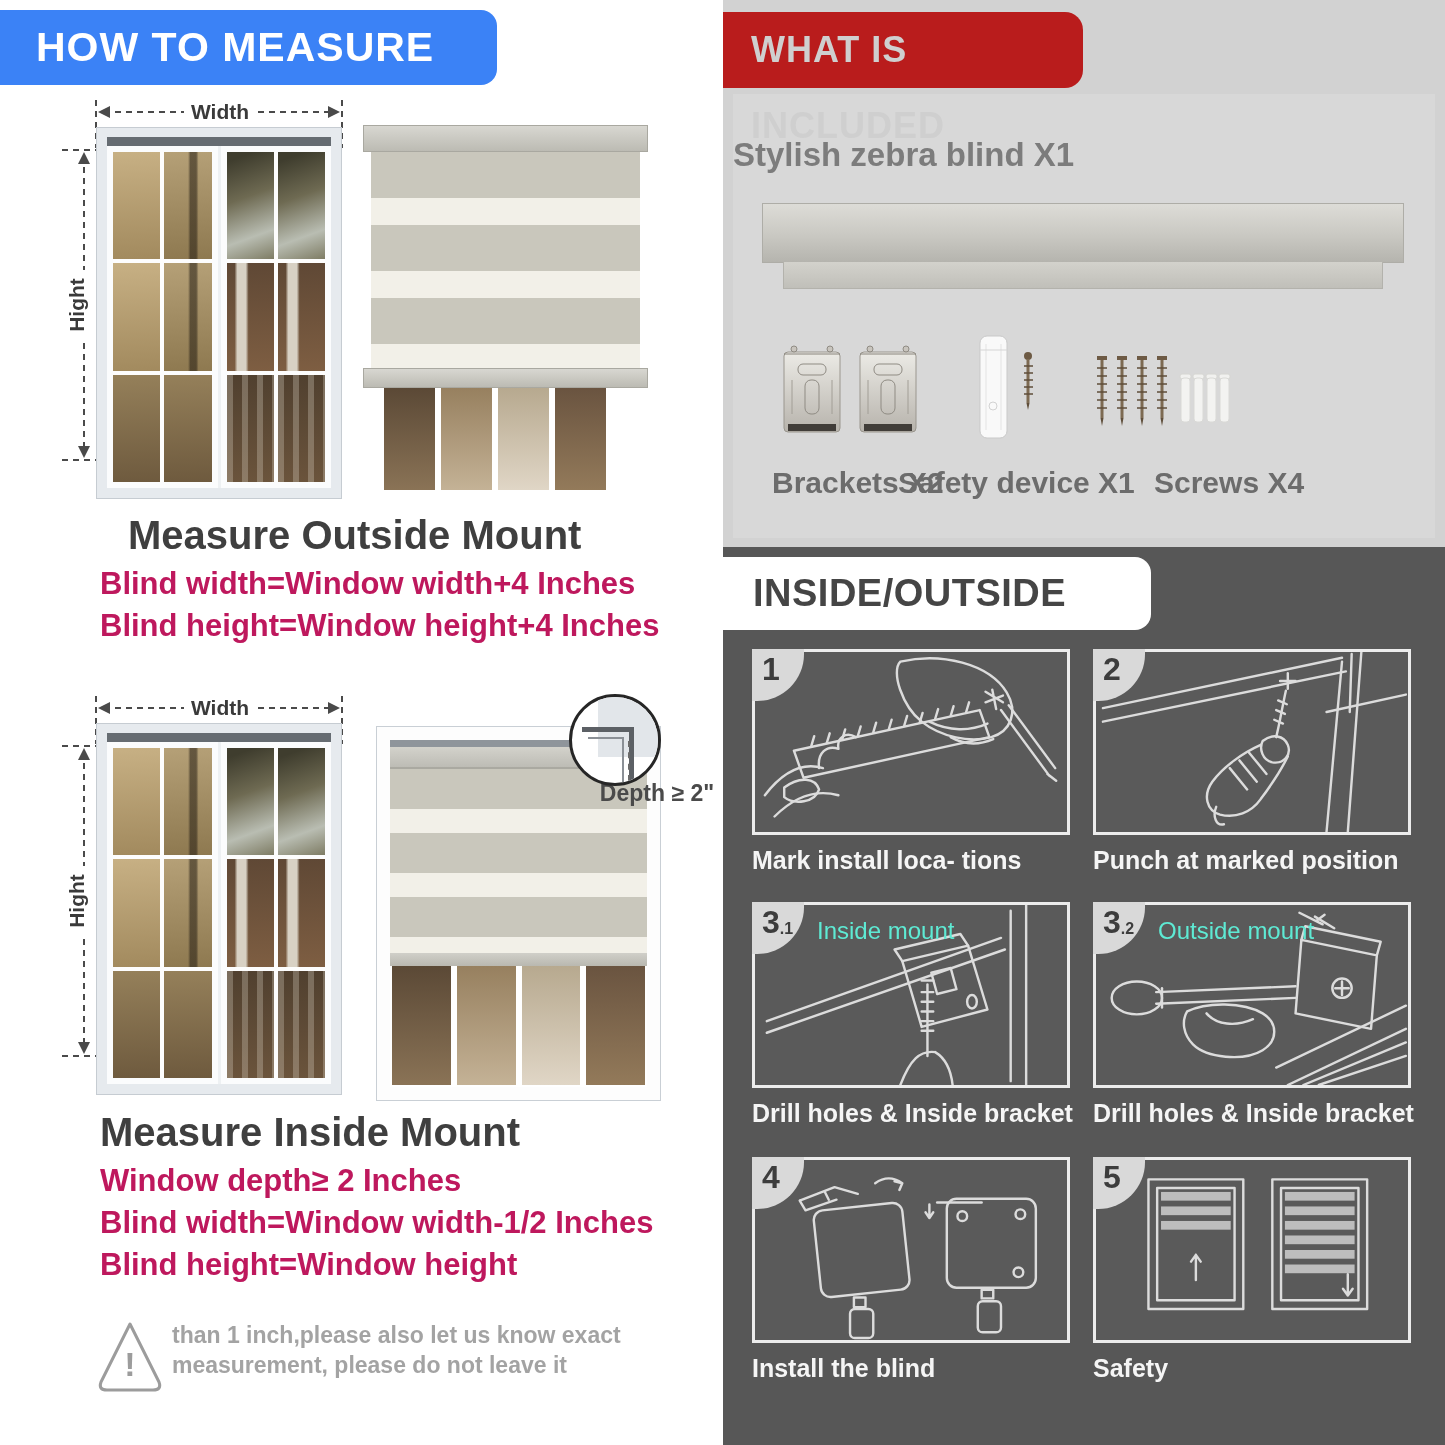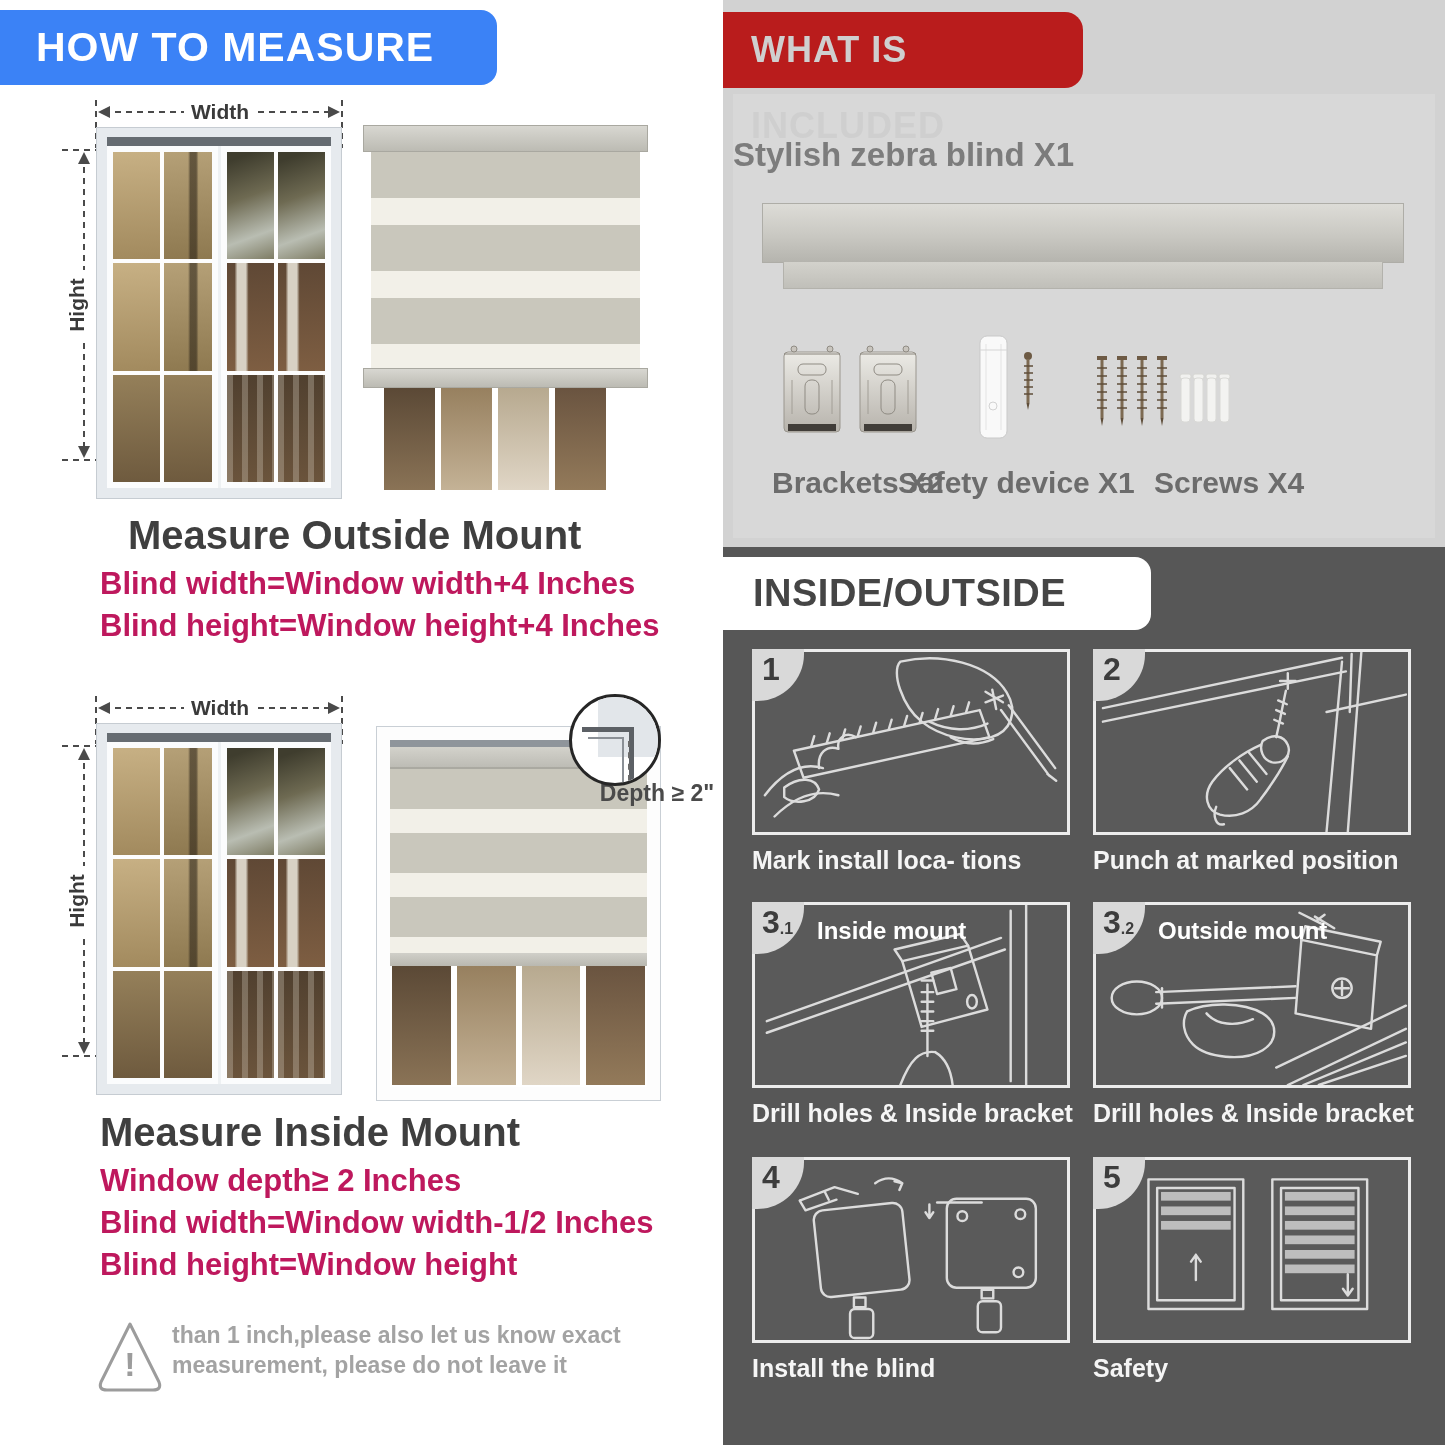--- a/index.html
+++ b/index.html
@@ -62,21 +62,21 @@
 
   
   .sec-mount{left:723px;top:547px;width:722px;height:898px;background:#575757;}
   .mnt-banner{left:723px;top:557px;width:428px;height:73px;background:#ffffff;border-radius:0 16px 16px 0;
     line-height:73px;padding-left:30px;box-sizing:border-box;font-size:38px;font-weight:bold;color:#454545;letter-spacing:.5px;}
   .panel{position:absolute;width:318px;height:186px;border:3px solid #ececec;background:#5a5a5a;box-sizing:border-box;}
   .badge{position:absolute;top:-1px;left:-1px;width:52px;height:52px;background:#d9d9d9;
     border-radius:0 0 90% 0;display:flex;align-items:flex-start;padding:4px 0 0 10px;box-sizing:border-box;}
   .badge .n{font-size:32px;font-weight:bold;color:#3d3d3d;line-height:1;}
   .badge .s{font-size:16px;font-weight:bold;color:#3d3d3d;margin-top:14px;}
-  .stepname{position:absolute;top:12px;left:62px;font-size:24px;font-weight:bold;color:#ffffff;white-space:nowrap;text-align:right;}
+  .stepname{position:absolute;top:12px;left:62px;font-size:24px;font-weight:normal;color:#5eead4;white-space:nowrap;text-align:right;}
   .caption{position:absolute;font-size:25px;font-weight:bold;color:#f5f5f5;white-space:nowrap;}
   .lineart{position:absolute;inset:0;width:100%;height:100%;}
   .lineart path,.lineart rect,.lineart circle,.lineart ellipse,.lineart line,.lineart polygon
     {fill:none;stroke:#dcdcdc;stroke-width:2.5;stroke-linecap:round;stroke-linejoin:round;}
   .lineart .fillbar{fill:#cfcfcf;stroke:none;opacity:.85;}
 
   .dim-text{font-family:"Liberation Sans",sans-serif;font-size:21px;font-weight:bold;fill:#3a3a3a;}
   .dash{stroke:#4a4a4a;stroke-width:2;stroke-dasharray:6 5;fill:none;}
   .ah{fill:#4a4a4a;stroke:none;}
 </style>

